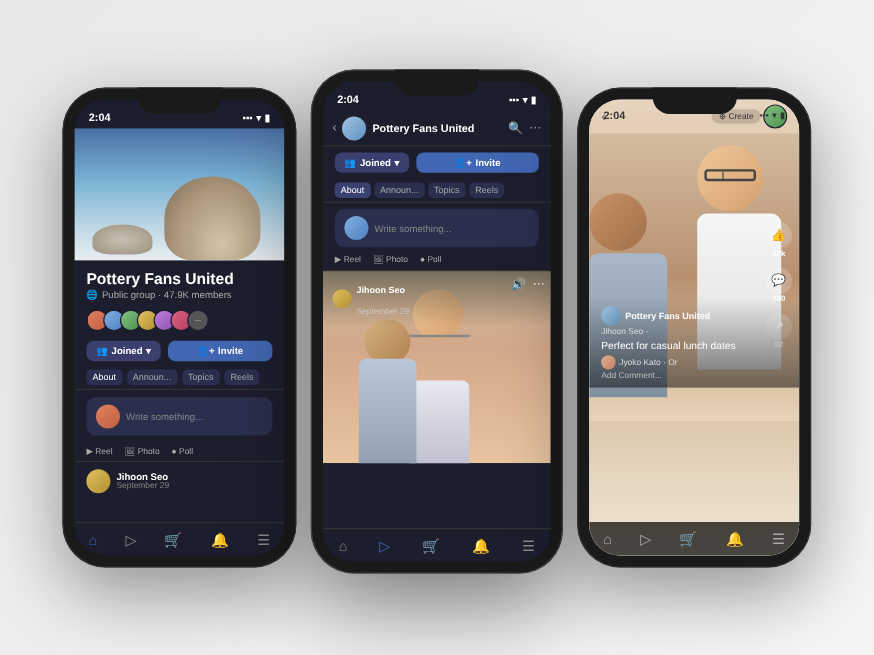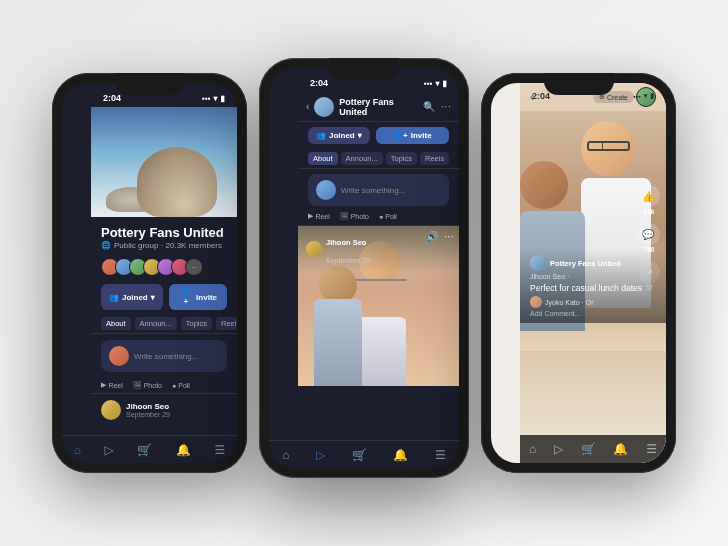--- a/index.html
+++ b/index.html
@@ -36,21 +36,20 @@
       box-shadow: 0 20px 60px rgba(0,0,0,0.4), inset 0 0 0 1px #333;
     }
 
     .phone-screen {
       width: 100%;
       height: 100%;
       border-radius: 26px;
       overflow: hidden;
       background: #fff;
       position: relative;
-      padding-left: 29px;
     }
 
     
     .notch {
       position: absolute;
       top: 0;
       left: 50%;
       transform: translateX(-50%);
       width: 70px;
       height: 22px;
@@ -563,21 +562,21 @@
 
       <div class="hero-image">
         <div class="hero-bowl"></div>
         <div class="hero-pottery"></div>
       </div>
 
       <div class="group-info">
         <div class="group-name">Pottery Fans United</div>
         <div class="group-meta">
           <span>🌐</span>
-          <span>Public group · 20.3K members</span>
+          <span>Public group · 47.9K members</span>
         </div>
       </div>
 
       <div class="avatars-row">
         <div class="avatar-sm av1"></div>
         <div class="avatar-sm av2"></div>
         <div class="avatar-sm av3"></div>
         <div class="avatar-sm av4"></div>
         <div class="avatar-sm av5"></div>
         <div class="avatar-sm av6"></div>

